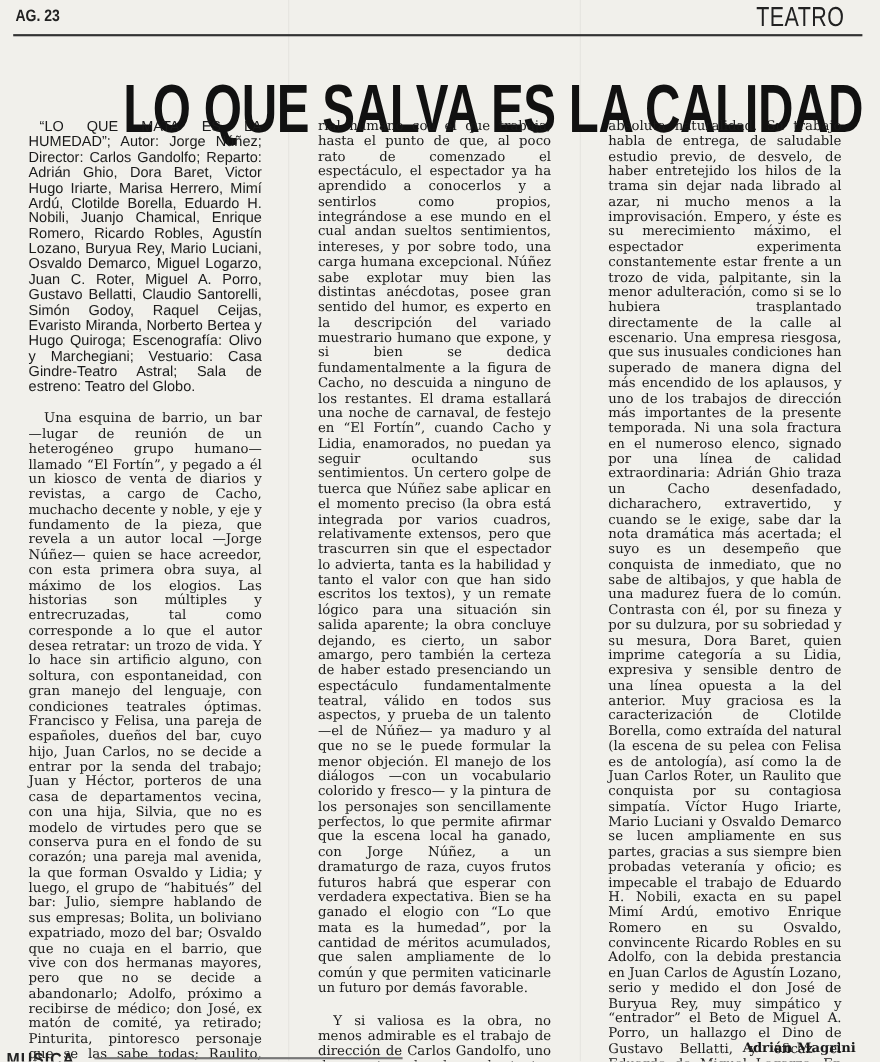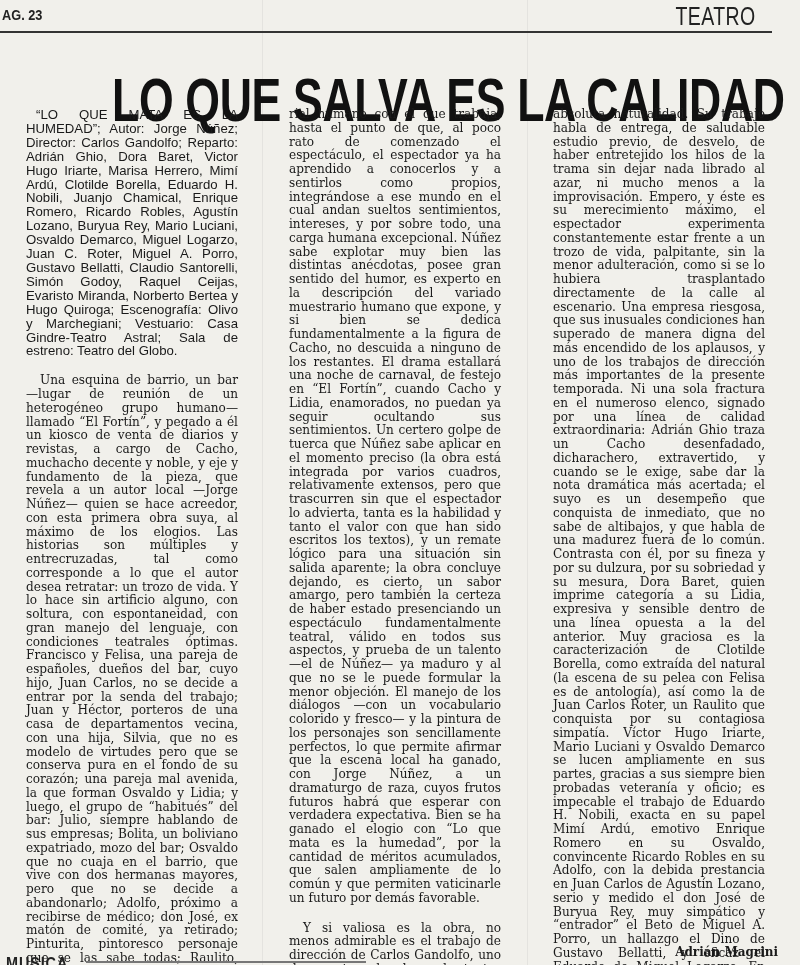--- a/index.html
+++ b/index.html
@@ -3,21 +3,21 @@
 <meta charset="utf-8">
 <style>
   html, body { margin:0; padding:0; }
   body {
     width:800px; height:965px; overflow:hidden; position:relative;
     background:#f1f0eb;
     font-family:"DejaVu Serif", serif;
     color:#1a1a1a;
   }
   .page-header {
-    position:absolute; left:0; top:0; width:784px; height:34px;
+    position:absolute; left:12px; top:0; width:784px; height:34px;
   }
   .page-num {
     position:absolute; left:2px; top:6px;
     font-family:"Liberation Sans", sans-serif; font-weight:bold;
     font-size:15px; transform:scaleX(0.85); transform-origin:left top;
     color:#222;
   }
   .section-label {
     position:absolute; right:28px; top:2px;
     font-family:"Liberation Sans", sans-serif;

